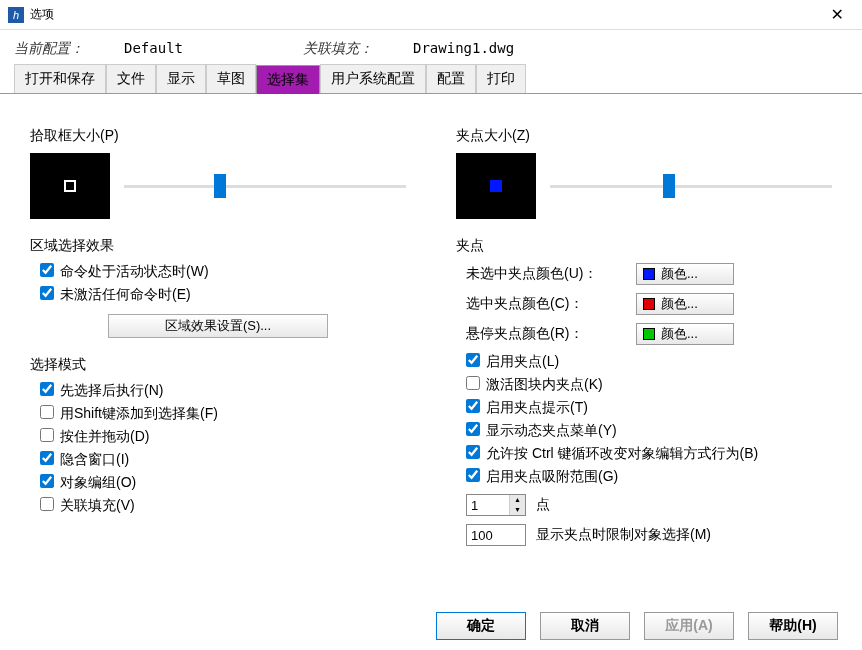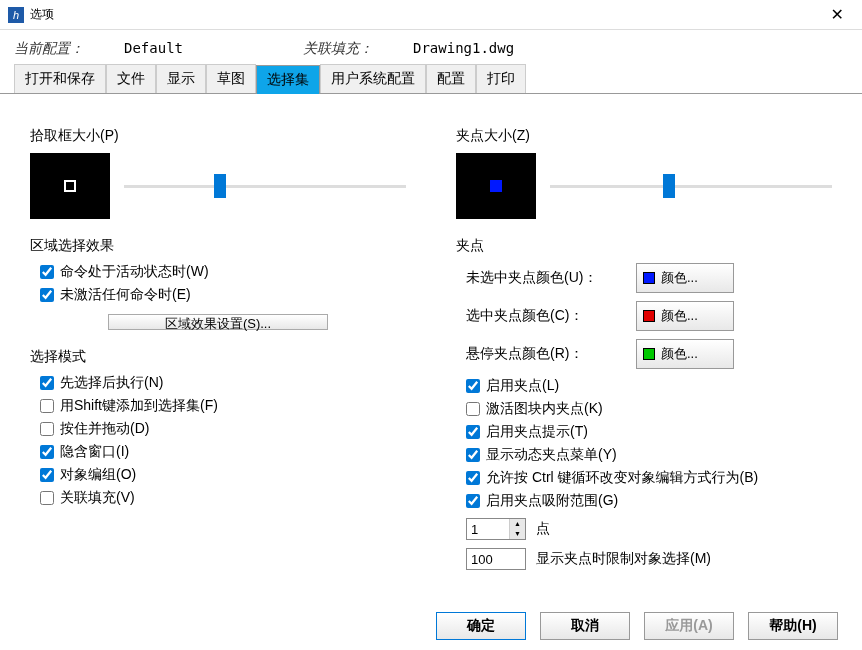--- a/index.html
+++ b/index.html
@@ -9,45 +9,45 @@
 .titlebar-icon { width: 16px; height: 16px; background: #1e5aa8; color: #fff; display: inline-flex; align-items: center; justify-content: center; font-size: 11px; font-style: italic; margin-right: 6px; }
 .titlebar-title { flex: 1; }
 .titlebar-close { font-size: 16px; cursor: pointer; padding: 4px 10px; }
 
 .info-row { padding: 10px 14px 6px; display: flex; font-size: 14px; }
 .info-row .label { color: #333; font-style: italic; }
 .info-row .val { margin-left: 40px; margin-right: 120px; font-family: Consolas, monospace; }
 
 .tabs { display: flex; border-bottom: 1px solid #999; padding: 0 14px; }
 .tab { padding: 5px 10px; background: #f0f0f0; border: 1px solid #ccc; border-bottom: none; margin-right: 0; cursor: pointer; font-size: 14px; position: relative; }
-.tab.active { background: #0ea5e9; border-color: #999; z-index: 2; top: 1px; }
+.tab.active { background: #a21caf; border-color: #999; z-index: 2; top: 1px; }
 
 .content { padding: 18px 30px 10px; display: flex; gap: 50px; }
 .col { flex: 1; margin-top: 15px; }
 
 .section { margin-bottom: 18px; }
 .section-title { font-size: 14px; margin-bottom: 8px; }
 
 .preview-row { display: flex; align-items: center; gap: 14px; margin-bottom: 8px; }
 .preview-box { width: 80px; height: 66px; background: #000; display: flex; align-items: center; justify-content: center; }
 .preview-pickbox { width: 12px; height: 12px; border: 2px solid #fff; }
 .preview-grip { width: 12px; height: 12px; background: #0018ff; }
 
 .slider-wrap { flex: 1; height: 20px; position: relative; display: flex; align-items: center; }
 .slider-track { width: 100%; height: 3px; background: #ddd; }
 .slider-thumb { position: absolute; width: 12px; height: 24px; background: #0078d7; top: -2px; }
 
-.check-row { display: flex; align-items: center; gap: 6px; margin: 5px 0 5px 10px; font-size: 14px; }
+.check-row { display: flex; gap: 6px; margin: 5px 0 5px 10px; font-size: 14px; }
 .check-row input[type=checkbox] { width: 14px; height: 14px; accent-color: #0078d7; }
 
-.btn-wide { display: block; width: 220px; margin: 10px auto 0; height: 16px; background: linear-gradient(#fff,#e8e8e8); border: 1px solid #aaa; font-size: 13px; cursor: pointer; }
+.btn-wide { display: block; width: 220px; margin: 10px auto 0; height: 24px; background: linear-gradient(#fff,#e8e8e8); border: 1px solid #aaa; font-size: 13px; cursor: pointer; }
 
 .color-row { display: flex; align-items: center; margin: 8px 0 8px 10px; font-size: 14px; }
 .color-row .lbl { width: 170px; }
-.color-btn { width: 98px; height: 30px; background: linear-gradient(#fff,#e8e8e8); border: 1px solid #999; display: inline-flex; align-items: center; padding: 0 6px; gap: 6px; font-size: 13px; cursor: pointer; }
+.color-btn { width: 98px; height: 22px; background: linear-gradient(#fff,#e8e8e8); border: 1px solid #999; display: inline-flex; align-items: center; padding: 0 6px; gap: 6px; font-size: 13px; cursor: pointer; }
 .color-swatch { width: 12px; height: 12px; border: 1px solid #000; }
 
 .num-row { display: flex; align-items: center; gap: 10px; margin: 8px 0 8px 10px; font-size: 14px; }
 .num-input { width: 60px; height: 22px; border: 1px solid #888; padding: 0 4px; font-size: 13px; }
 .spinner-wrap { position: relative; display: inline-block; }
 .spinner-btns { position: absolute; right: 1px; top: 1px; height: 20px; width: 16px; display: flex; flex-direction: column; }
 .spinner-btns span { flex: 1; background: #e8e8e8; border-left: 1px solid #ccc; font-size: 7px; text-align: center; line-height: 10px; cursor: pointer; }
 
 .button-bar { position: absolute; bottom: 10px; right: 24px; display: flex; gap: 14px; }
 .dlg-btn { width: 90px; height: 28px; background: linear-gradient(#fff,#e8e8e8); border: 1px solid #999; font-size: 14px; cursor: pointer; font-weight: bold; }

